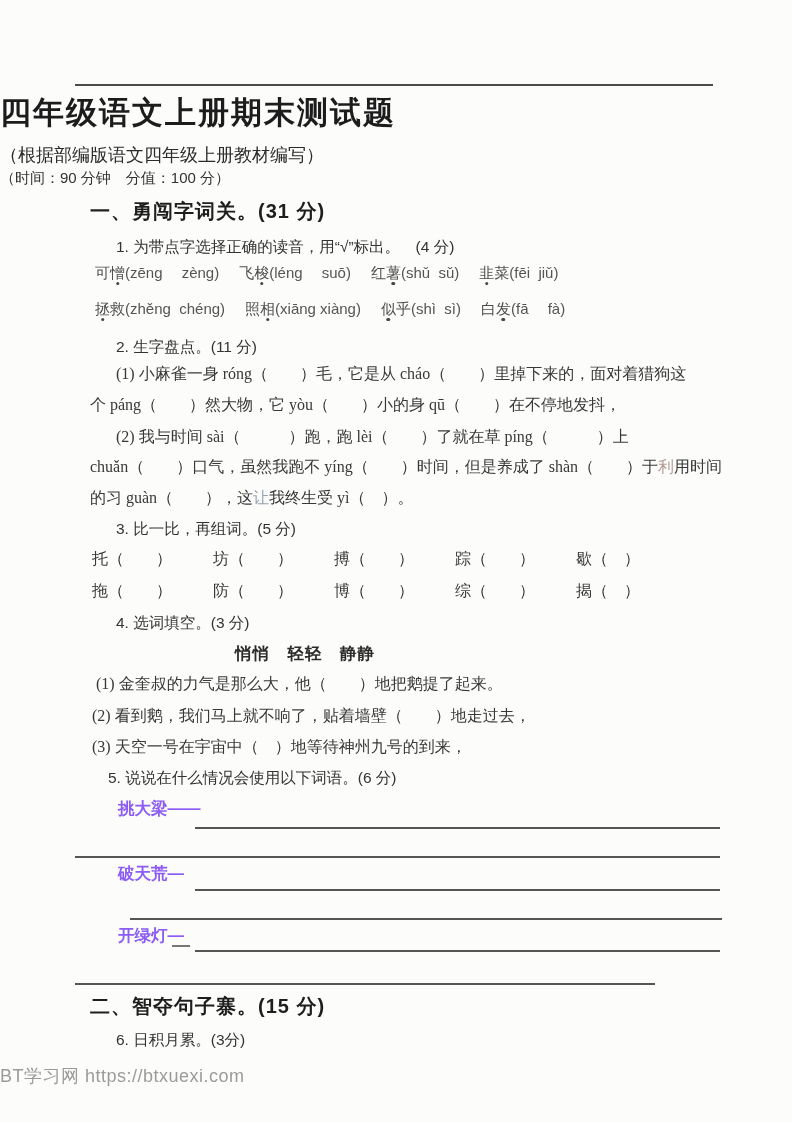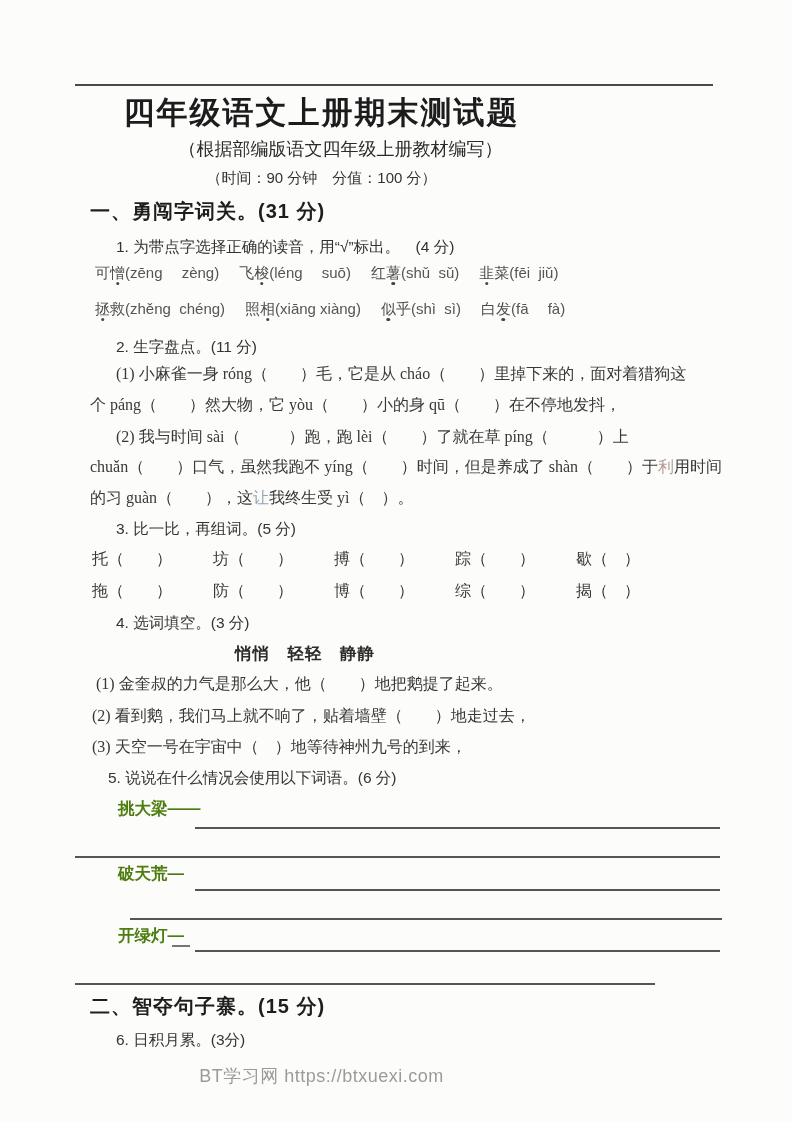--- a/index.html
+++ b/index.html
@@ -6,54 +6,54 @@
   .page{
     position:relative;
     width:792px;height:1122px;
     margin:0 auto;
     background:#fcfcfb;
     overflow:hidden;
     font-family:"Liberation Sans","DejaVu Sans",sans-serif;
     color:#2f2f2f;
   }
   .abs{position:absolute;line-height:1.15;white-space:pre;}
-  .center{left:0;width:643px;text-align:center;}
+  .center{left:0;width:643px;}
   .rule{position:absolute;background:#4a4a4a;height:2px;}
   .thin{height:1.5px;background:#555;}
   .title{font-size:31px;font-weight:bold;color:#1c1c1c;letter-spacing:2px;}
   .subtitle{font-size:18px;color:#2b2b2b;}
   .meta{font-size:15px;color:#333;}
   .h1{font-size:20px;font-weight:bold;color:#1e1e1e;letter-spacing:1px;}
   .qlabel{font-size:15.5px;color:#333;}
   .body{font-size:16px;color:#383838;font-family:Liberation Serif, serif;}
   .pyrow{font-size:15px;color:#4d4d4d;display:flex;gap:20px;}
   .pyrow .word{white-space:pre;}
   .py{color:#555;}
   .dotchar{position:relative;display:inline-block;}
   .dotchar::after{
     content:"";position:absolute;left:50%;bottom:-4px;
     width:3.5px;height:3.5px;border-radius:50%;
     background:#444;transform:translateX(-50%);
   }
   .cmprow{display:flex;justify-content:space-between;width:548px;font-size:16px;color:#383838;}
   .opts{font-size:16.5px;font-weight:bold;color:#2b2b2b;letter-spacing:1px;}
-  .idiom{font-size:16.5px;font-weight:bold;color:#4d7c0f;}
+  .idiom{font-size:16.5px;font-weight:bold;color:#8b5cf6;}
   .mutedr{color:#b59a94;}
   .mutedb{color:#93a3b4;}
   .footer{font-size:18px;color:#9b9b9b;letter-spacing:0.5px;}
 </style>
 </head>
 <body>
 
 <div class="page">
 
   <div class="rule" style="left:75px;top:84px;width:638px;"></div>
 
   <div class="abs center title" style="top:95px;">四年级语文上册期末测试题</div>
-  <div class="abs center subtitle" style="top:139px;padding-left:19px;">（根据部编版语文四年级上册教材编写）</div>
+  <div class="abs center subtitle" style="top:145px;">（根据部编版语文四年级上册教材编写）</div>
   <div class="abs center meta" style="top:169px;">（时间：90 分钟　分值：100 分）</div>
 
   <div class="abs h1" style="left:90px;top:200px;">一、勇闯字词关。(31 分)</div>
 
   <div class="abs qlabel" style="left:116px;top:238px;">1. 为带点字选择正确的读音，用“√”标出。　(4 分)</div>
 
   <div class="abs pyrow" style="left:95px;top:264px;">
     <span class="word"><span>可</span><span class="dotchar">憎</span><span></span><span class="py">(zēng　 zèng)</span></span>
     <span class="word"><span>飞</span><span class="dotchar">梭</span><span></span><span class="py">(léng　 suō)</span></span>
     <span class="word"><span>红</span><span class="dotchar">薯</span><span></span><span class="py">(shǔ  sǔ)</span></span>

